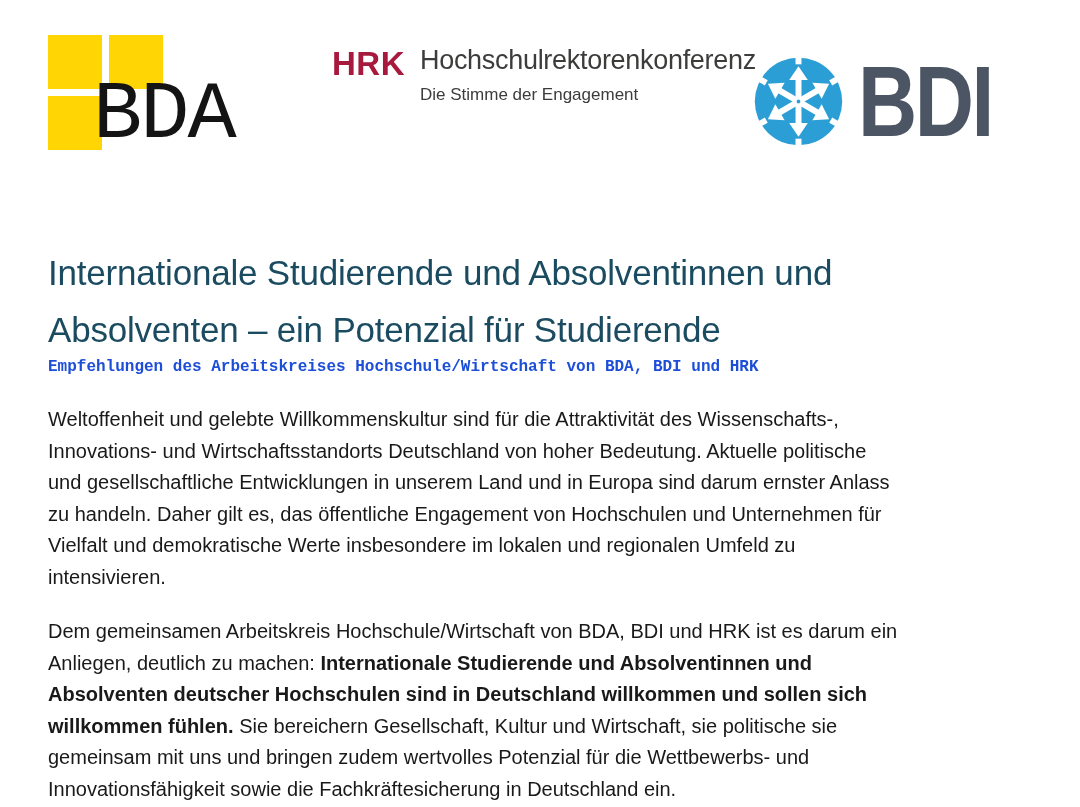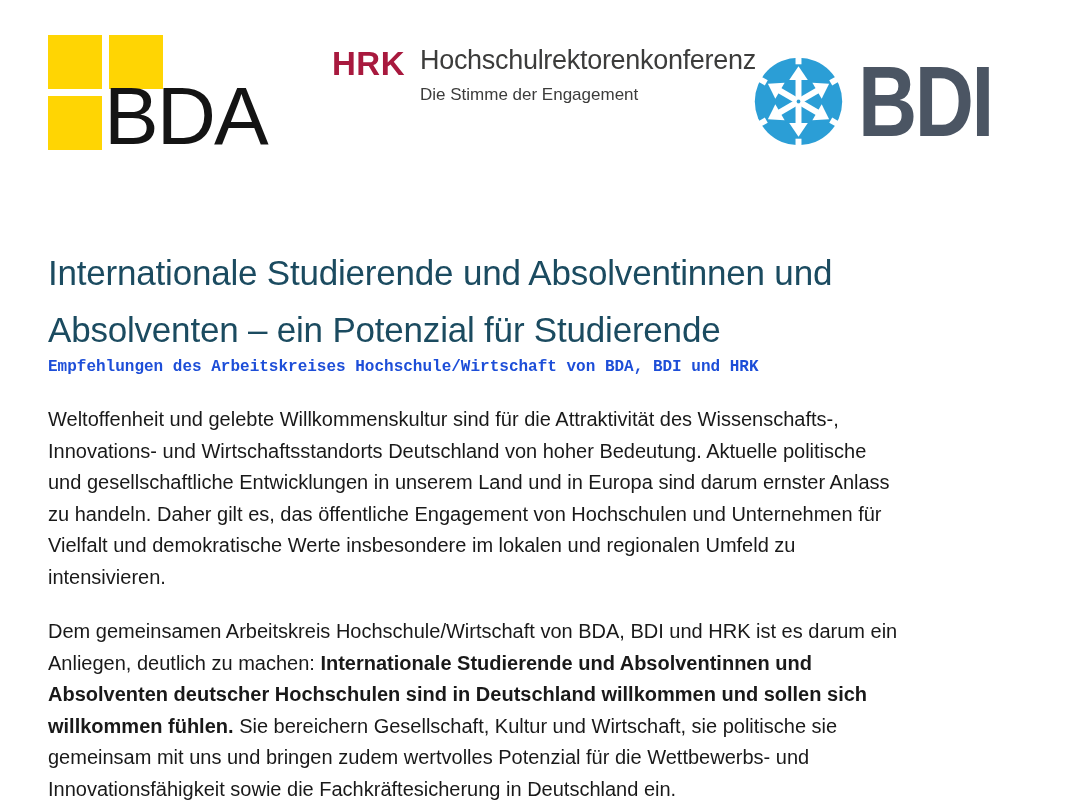--- a/index.html
+++ b/index.html
@@ -12,22 +12,22 @@
     font-family: "Liberation Sans", sans-serif;
   }
 
   
   .bda-logo { position: absolute; left: 48px; top: 35px; width: 215px; height: 116px; }
   .bda-sq { position: absolute; width: 54px; height: 54px; background: #FFD503; }
   .bda-sq.tl { left: 0; top: 0; }
   .bda-sq.tr { left: 61px; top: 0; }
   .bda-sq.bl { left: 0; top: 61px; }
   .bda-word {
-    position: absolute; left: 56px; top: 40px;
-    font-family: Liberation Sans, sans-serif;
+    position: absolute; left: 45px; top: 40px;
+    font-family: Liberation Mono, monospace;
     font-size: 82px; line-height: 1; letter-spacing: -2px;
     color: #141414;
   }
 
   .hrk-logo { position: absolute; left: 332px; top: 47px; display: flex; gap: 15px; align-items: flex-start; }
   .hrk-abbr { font-size: 33px; font-weight: 700; color: #a8193e; line-height: 1; letter-spacing: 0.5px; }
   .hrk-col { display: flex; flex-direction: column; }
   .hrk-name { font-size: 27px; color: #3c3c3b; line-height: 1; letter-spacing: -0.3px; }
   .hrk-tagline { font-size: 17px; color: #3c3c3b; margin-top: 11px; }
 

